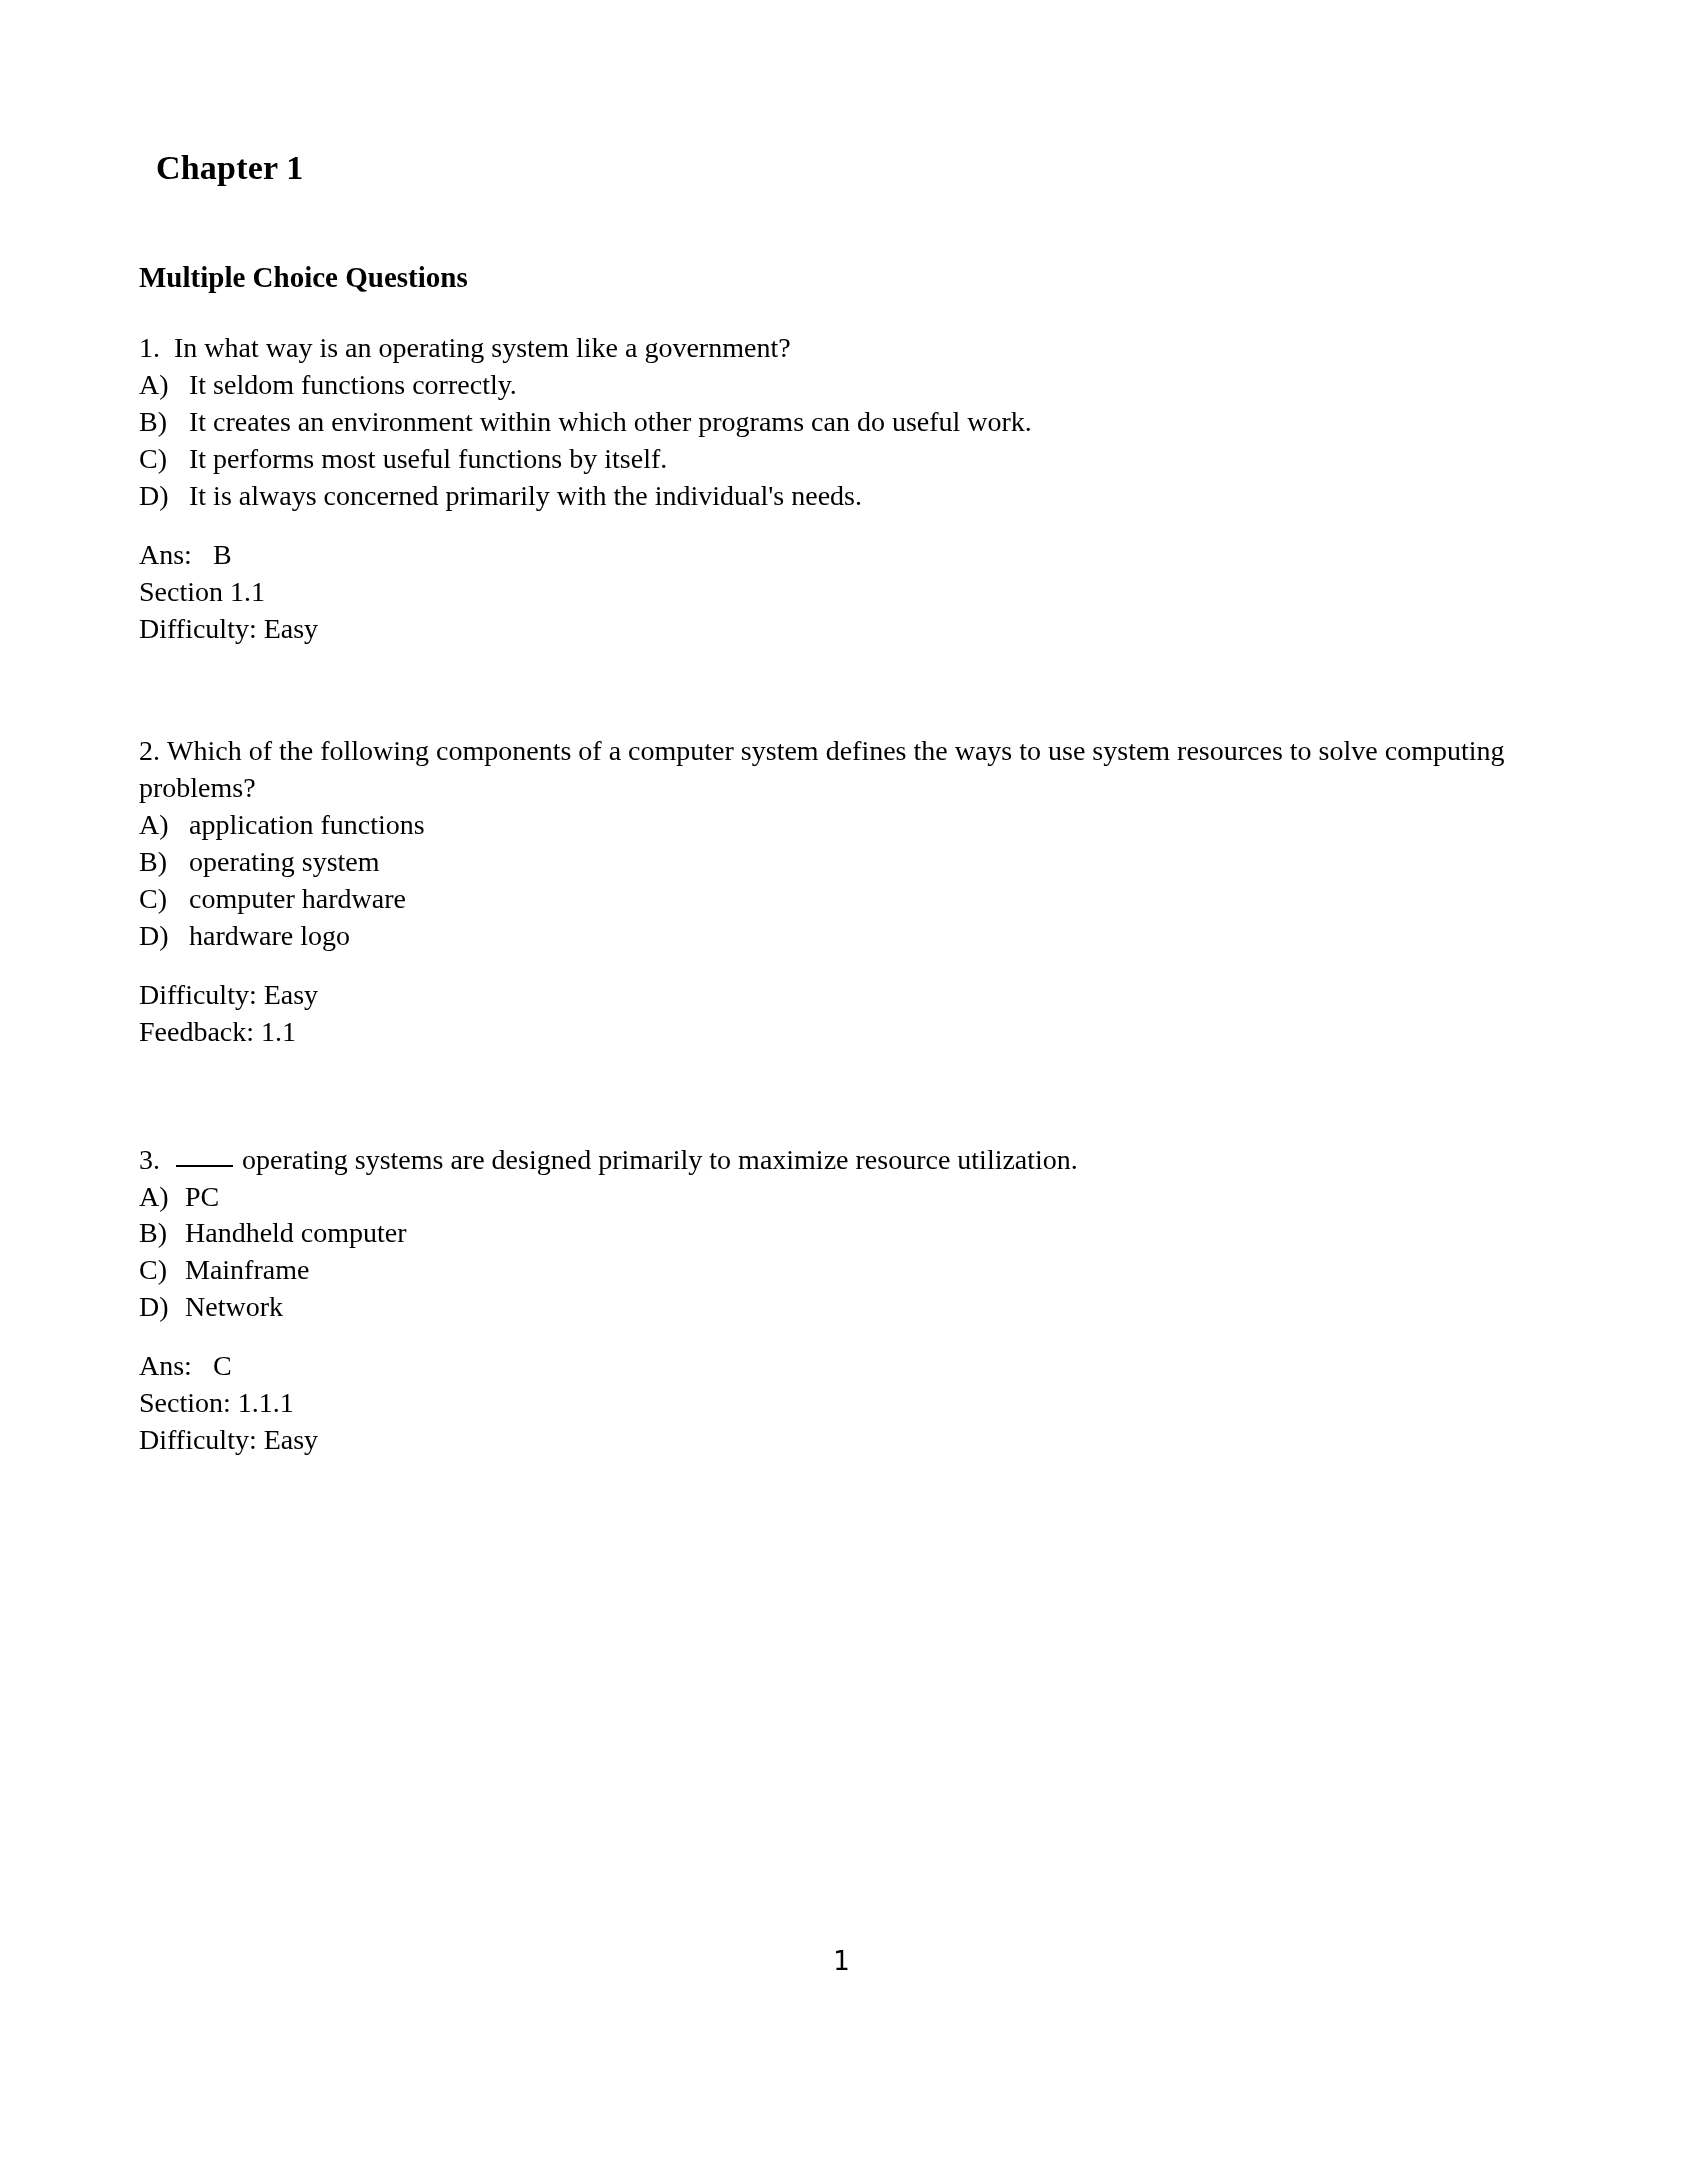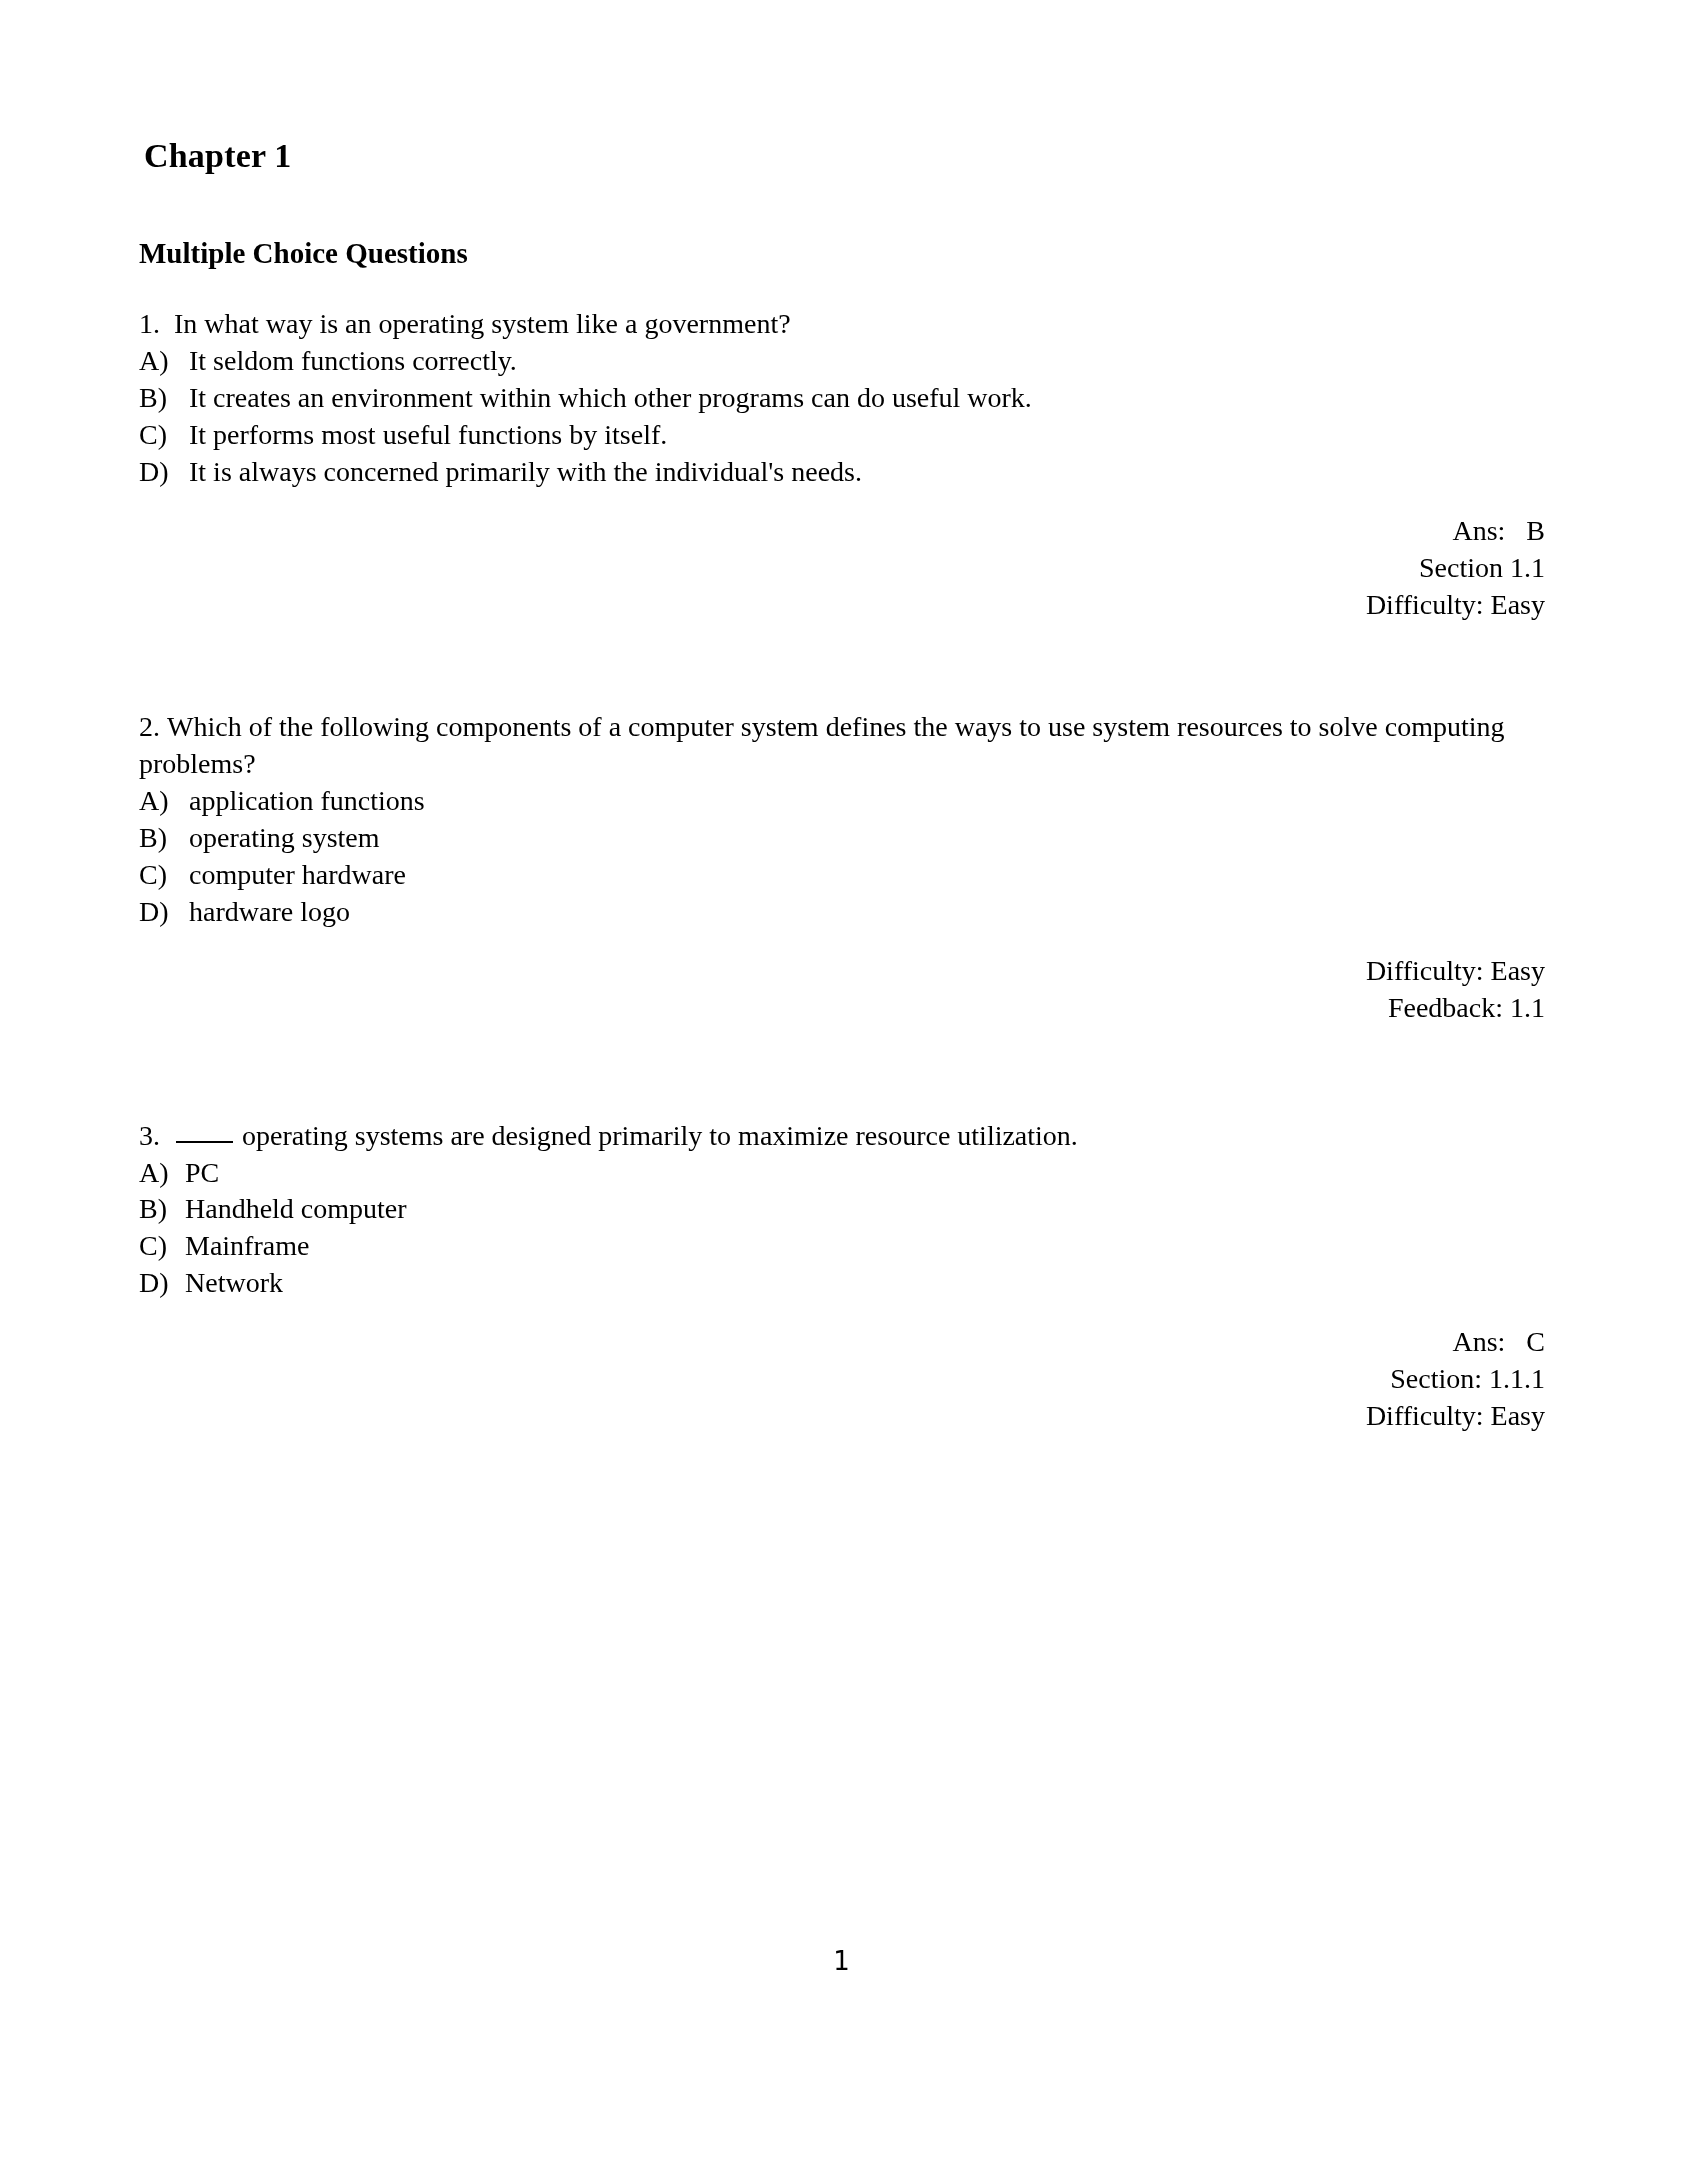--- a/index.html
+++ b/index.html
@@ -25,21 +25,21 @@
     position: absolute;
     left: 139px;
     top: 131px;
     width: 1406px;
   }
 
   .doc-title {
     font-size: 34px;
     font-weight: bold;
     line-height: 1.18;
-    margin: 5px;
+    margin: 17px;
     letter-spacing: 0.2px;
   }
 
   .section-title {
     font-size: 29px;
     font-weight: bold;
     line-height: 1.18;
     margin: 0;
   }
 
@@ -99,21 +99,20 @@
 
   .meta-list {
     margin: 0;
     padding: 0;
     list-style: none;
   }
   .meta-row {
     font-size: 28px;
     line-height: 1.32;
     white-space: pre;
-    text-align: right;
   }
 
   .page-number {
     position: absolute;
     left: 0;
     right: 0;
     top: 1948px;
     text-align: center;
     font-size: 26px;
     font-family: "DejaVu Sans", sans-serif;

